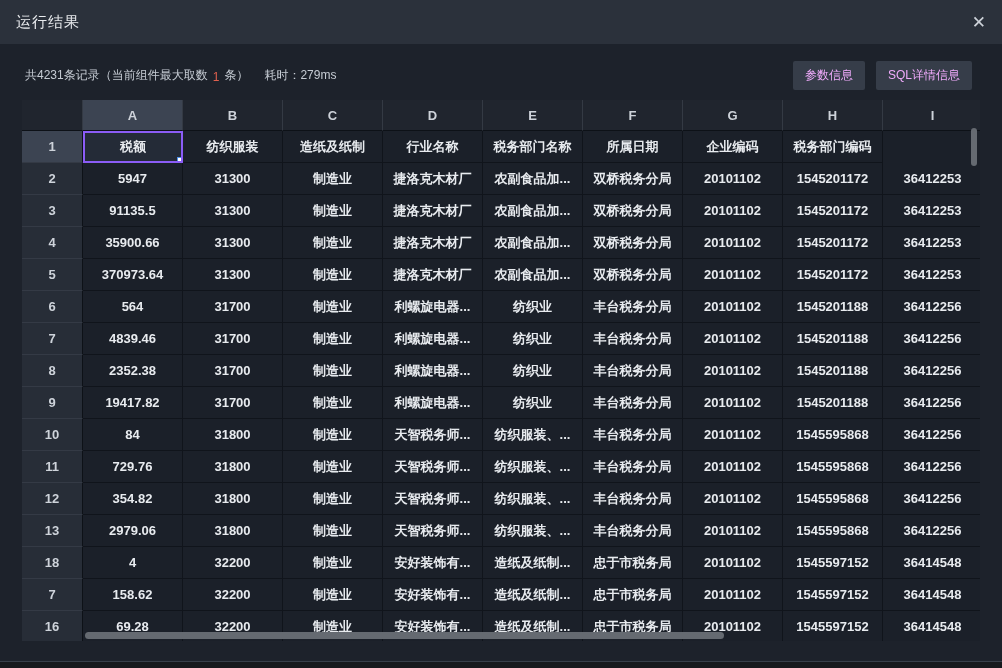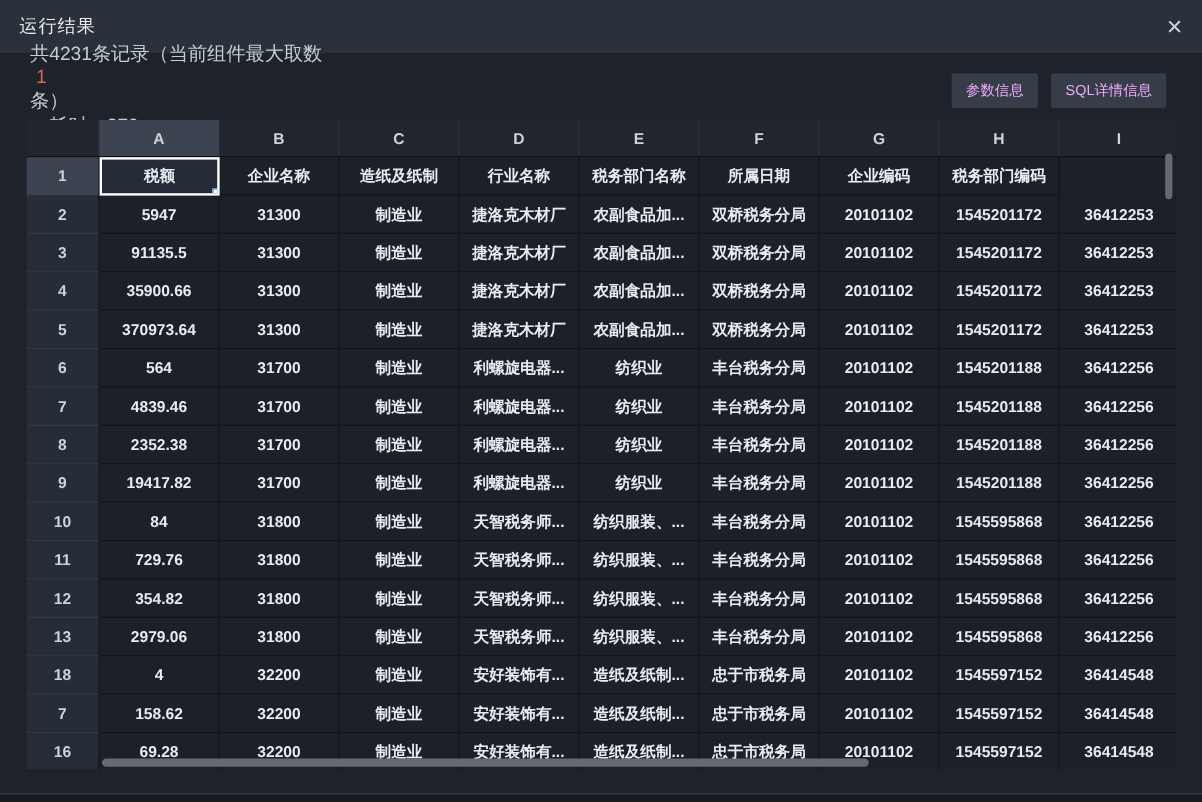--- a/index.html
+++ b/index.html
@@ -6,38 +6,38 @@
   html,body { width:1002px; height:668px; overflow:hidden; }
   body { background:#17191d; font-family:"Liberation Sans","DejaVu Sans",sans-serif; position:relative; }
 
   .modal { position:absolute; left:0; top:0; width:1002px; height:662px; background:#1d222b; border-bottom:1px solid #383f4a; }
 
   .titlebar { height:44px; background:#2b313b; display:flex; align-items:center; padding:0 16px; }
   .title { color:#e9ebee; font-size:15px; letter-spacing:1px; }
   .close { margin-left:auto; color:#cdd2d9; font-size:17px; line-height:1; cursor:pointer; font-weight:400; }
 
   .statusbar { position:absolute; top:63px; left:25px; right:30px; height:25px; display:flex; align-items:center; }
-  .status-text { color:#c6ccd4; font-size:16px; display:flex; align-items:flex-start;flex-direction:column; }
+  .status-text { color:#c6ccd4; font-size:12px; display:flex; align-items:flex-end; }
   .red { color:#e0604e; margin:0 5px; }
   .time { margin-left:16px; }
   .btns { margin-left:auto; display:flex; gap:11px; }
   .btn { background:#363d49; color:#f0abfc; font-size:12px; padding:6px 12px; border-radius:2px; cursor:pointer; white-space:nowrap; }
 
   .sheet { position:absolute; left:22px; top:100px; width:958px; height:541px; overflow:hidden; background:#1b2029; }
   .row { display:flex; width:961px; }
   .cell { flex:0 0 100px; height:32px; line-height:32px; text-align:center; font-size:13px; font-weight:bold;
           color:#e8ebef; background:#1b2029; border-right:1px solid #10141b; border-bottom:1px solid #10141b;
           overflow:hidden; white-space:nowrap; }
   .letters-row .cell { height:31px; line-height:31px; background:#20252e; color:#ced3da;
                        border-right:1px solid #343a44; border-bottom:1px solid #0d1117; }
   .corner { flex:0 0 61px; background:#20252e; }
   .rownum { flex:0 0 61px; background:#272d37; color:#ced3da; border-bottom:1px solid #343a45; border-right:1px solid #0d1117; }
   .sel-col { background:#3c4452 !important; }
   .sel-row { background:#3c4452 !important; }
-  .selected { position:relative; border:2px solid #ffffff; line-height:27px; background:#242b37; }
+  .selected { position:relative; border:2px solid #8b5cf6; line-height:27px; background:#242b37; }
   .selected .handle { position:absolute; right:-1px; bottom:-1px; width:5px; height:5px; background:#ffffff; border:1px solid #4d8fe8; }
 
   .hscroll { position:absolute; left:63px; bottom:2px; width:639px; height:7px; border-radius:4px; background:#656a71; }
   .vscroll { position:absolute; right:3px; top:28px; width:6px; height:38px; border-radius:3px; background:#656a71; }
 </style>
 </head>
 <body>
 
 <div class="modal">
   <div class="titlebar">
@@ -67,21 +67,21 @@
         <div class="cell">D</div>
         <div class="cell">E</div>
         <div class="cell">F</div>
         <div class="cell">G</div>
         <div class="cell">H</div>
         <div class="cell">I</div>
       </div>
       <div class="row">
         <div class="cell rownum sel-row">1</div>
         <div class="cell selected">税额<div class="handle"></div></div>
-        <div class="cell">企业名称</div>
+        <div class="cell">纺织服装</div>
         <div class="cell">造纸及纸制</div>
         <div class="cell">行业名称</div>
         <div class="cell">税务部门名称</div>
         <div class="cell">所属日期</div>
         <div class="cell">企业编码</div>
         <div class="cell">税务部门编码</div>
       </div>
       <div class="row">
         <div class="cell rownum">2</div>
         <div class="cell">5947</div>

